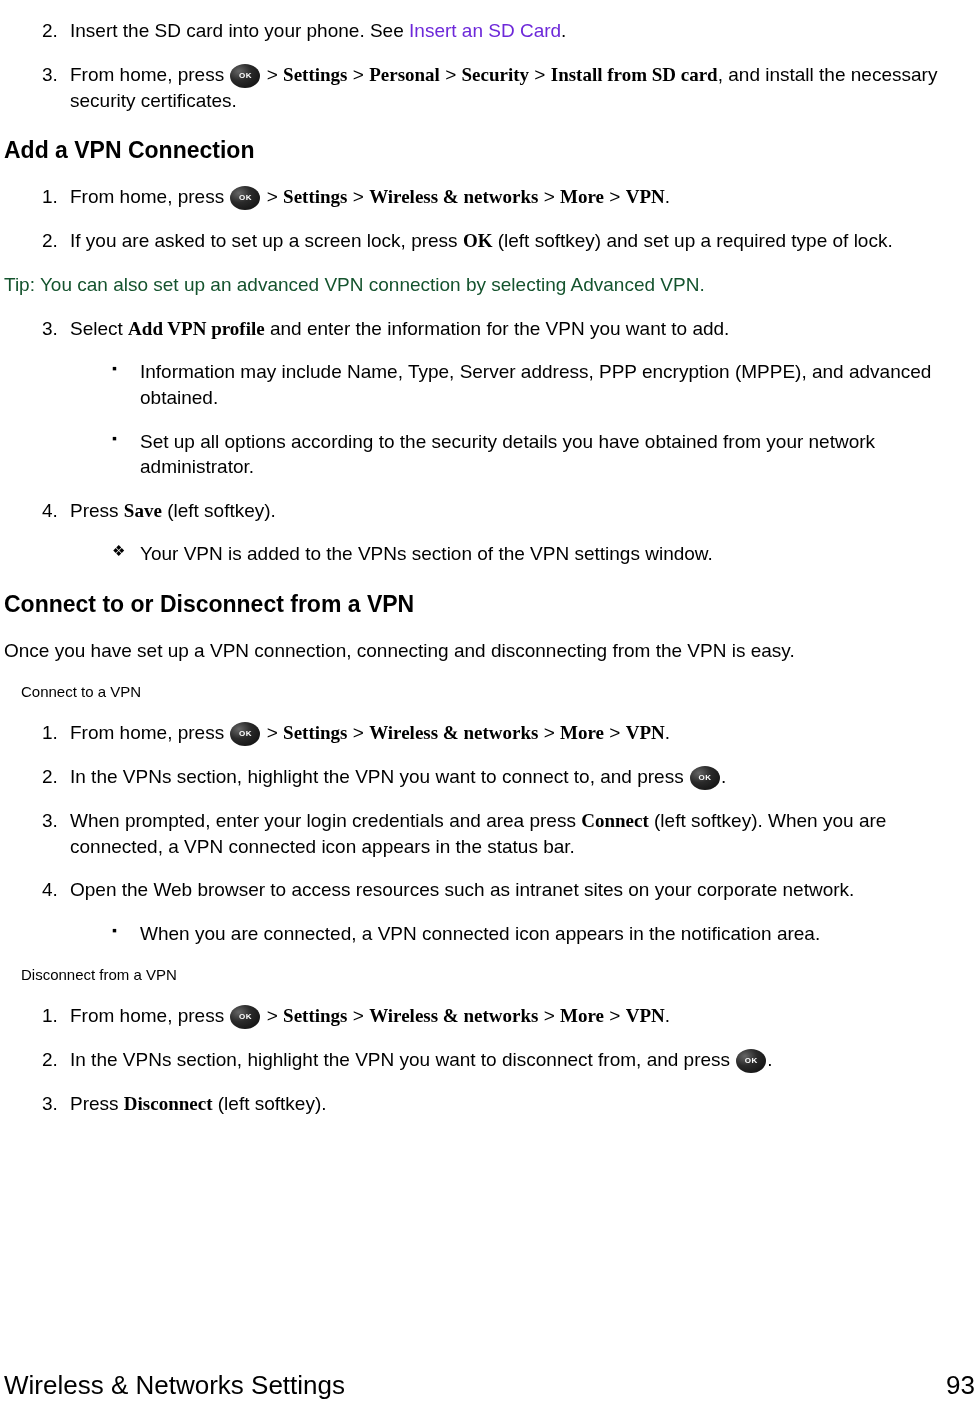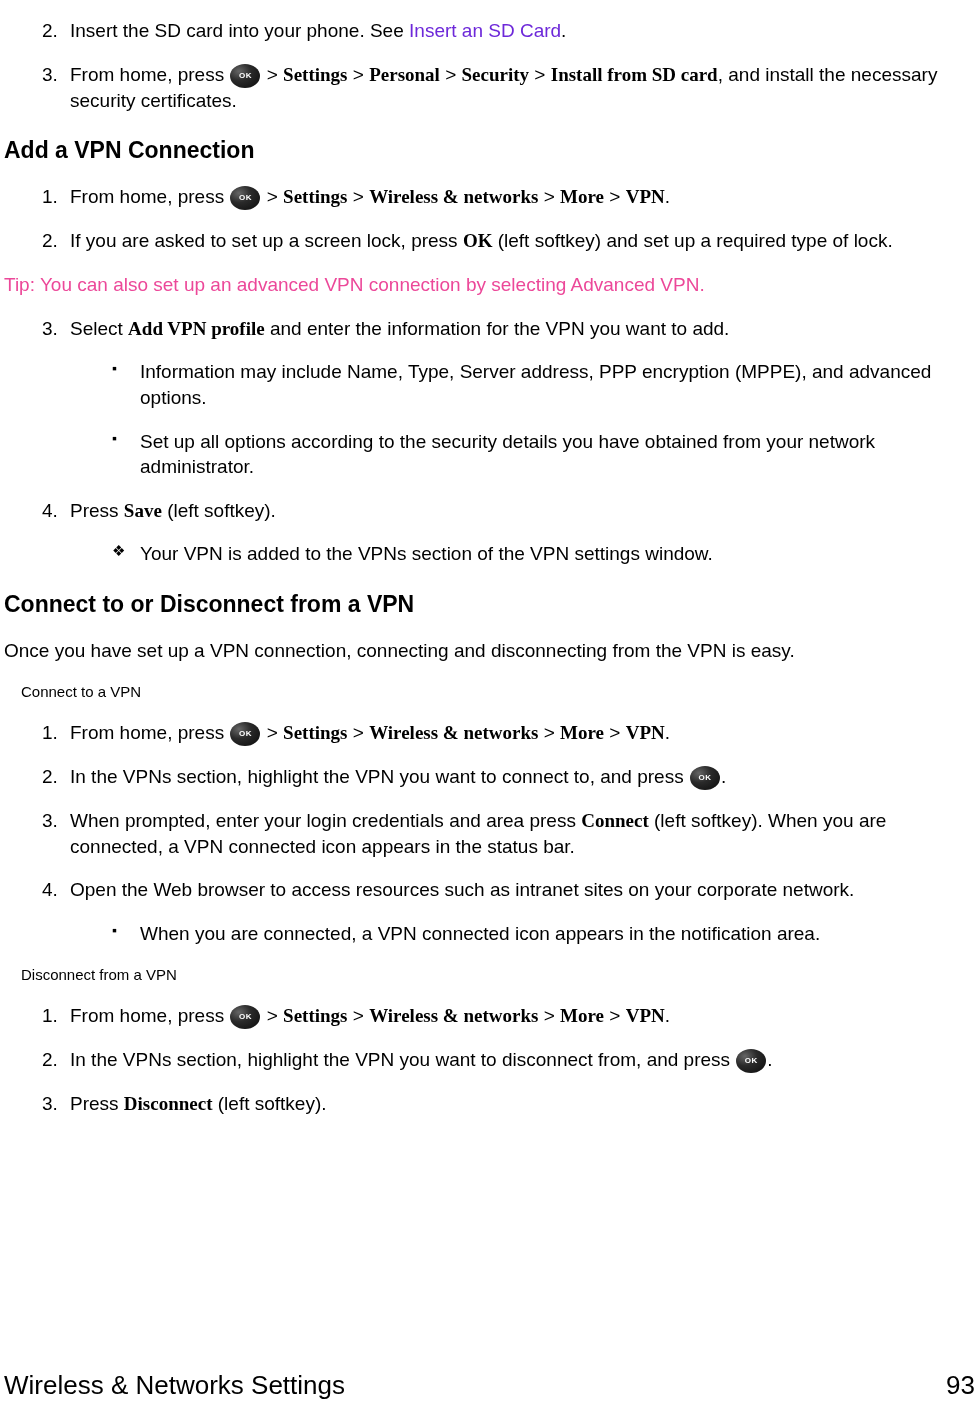--- a/index.html
+++ b/index.html
@@ -83,21 +83,21 @@
       position: absolute;
       top: 50%;
       left: 50%;
       transform: translate(-50%, -50%);
       letter-spacing: 0.5px;
     }
     .link {
       color: #6d28d9;
     }
     .tip {
-      color: #ec4899;
+      color: #14532d;
       margin: 5px 0;
     }
     .tip-label {
       font-weight: normal;
     }
     strong {
       font-weight: bold;
       font-family: Liberation Serif, serif;
     }
     .footer {
@@ -139,21 +139,21 @@
     </li>
   </ol>
 
   <p class="tip"><span class="tip-label">Tip</span><span>: You can also set up an advanced VPN connection by selecting Advanced VPN.</span></p>
 
   <ol>
     <li>
       <span class="num">3.</span>
       <span>Select </span><strong>Add VPN profile</strong><span> and enter the information for the VPN you want to add.</span>
       <ul>
-        <li>Information may include Name, Type, Server address, PPP encryption (MPPE), and advanced options.</li>
+        <li>Information may include Name, Type, Server address, PPP encryption (MPPE), and advanced obtained.</li>
         <li>Set up all options according to the security details you have obtained from your network administrator.</li>
       </ul>
     </li>
     <li>
       <span class="num">4.</span>
       <span>Press </span><strong>Save</strong><span> (left softkey).</span>
       <ul class="diamond">
         <li>Your VPN is added to the VPNs section of the VPN settings window.</li>
       </ul>
     </li>

